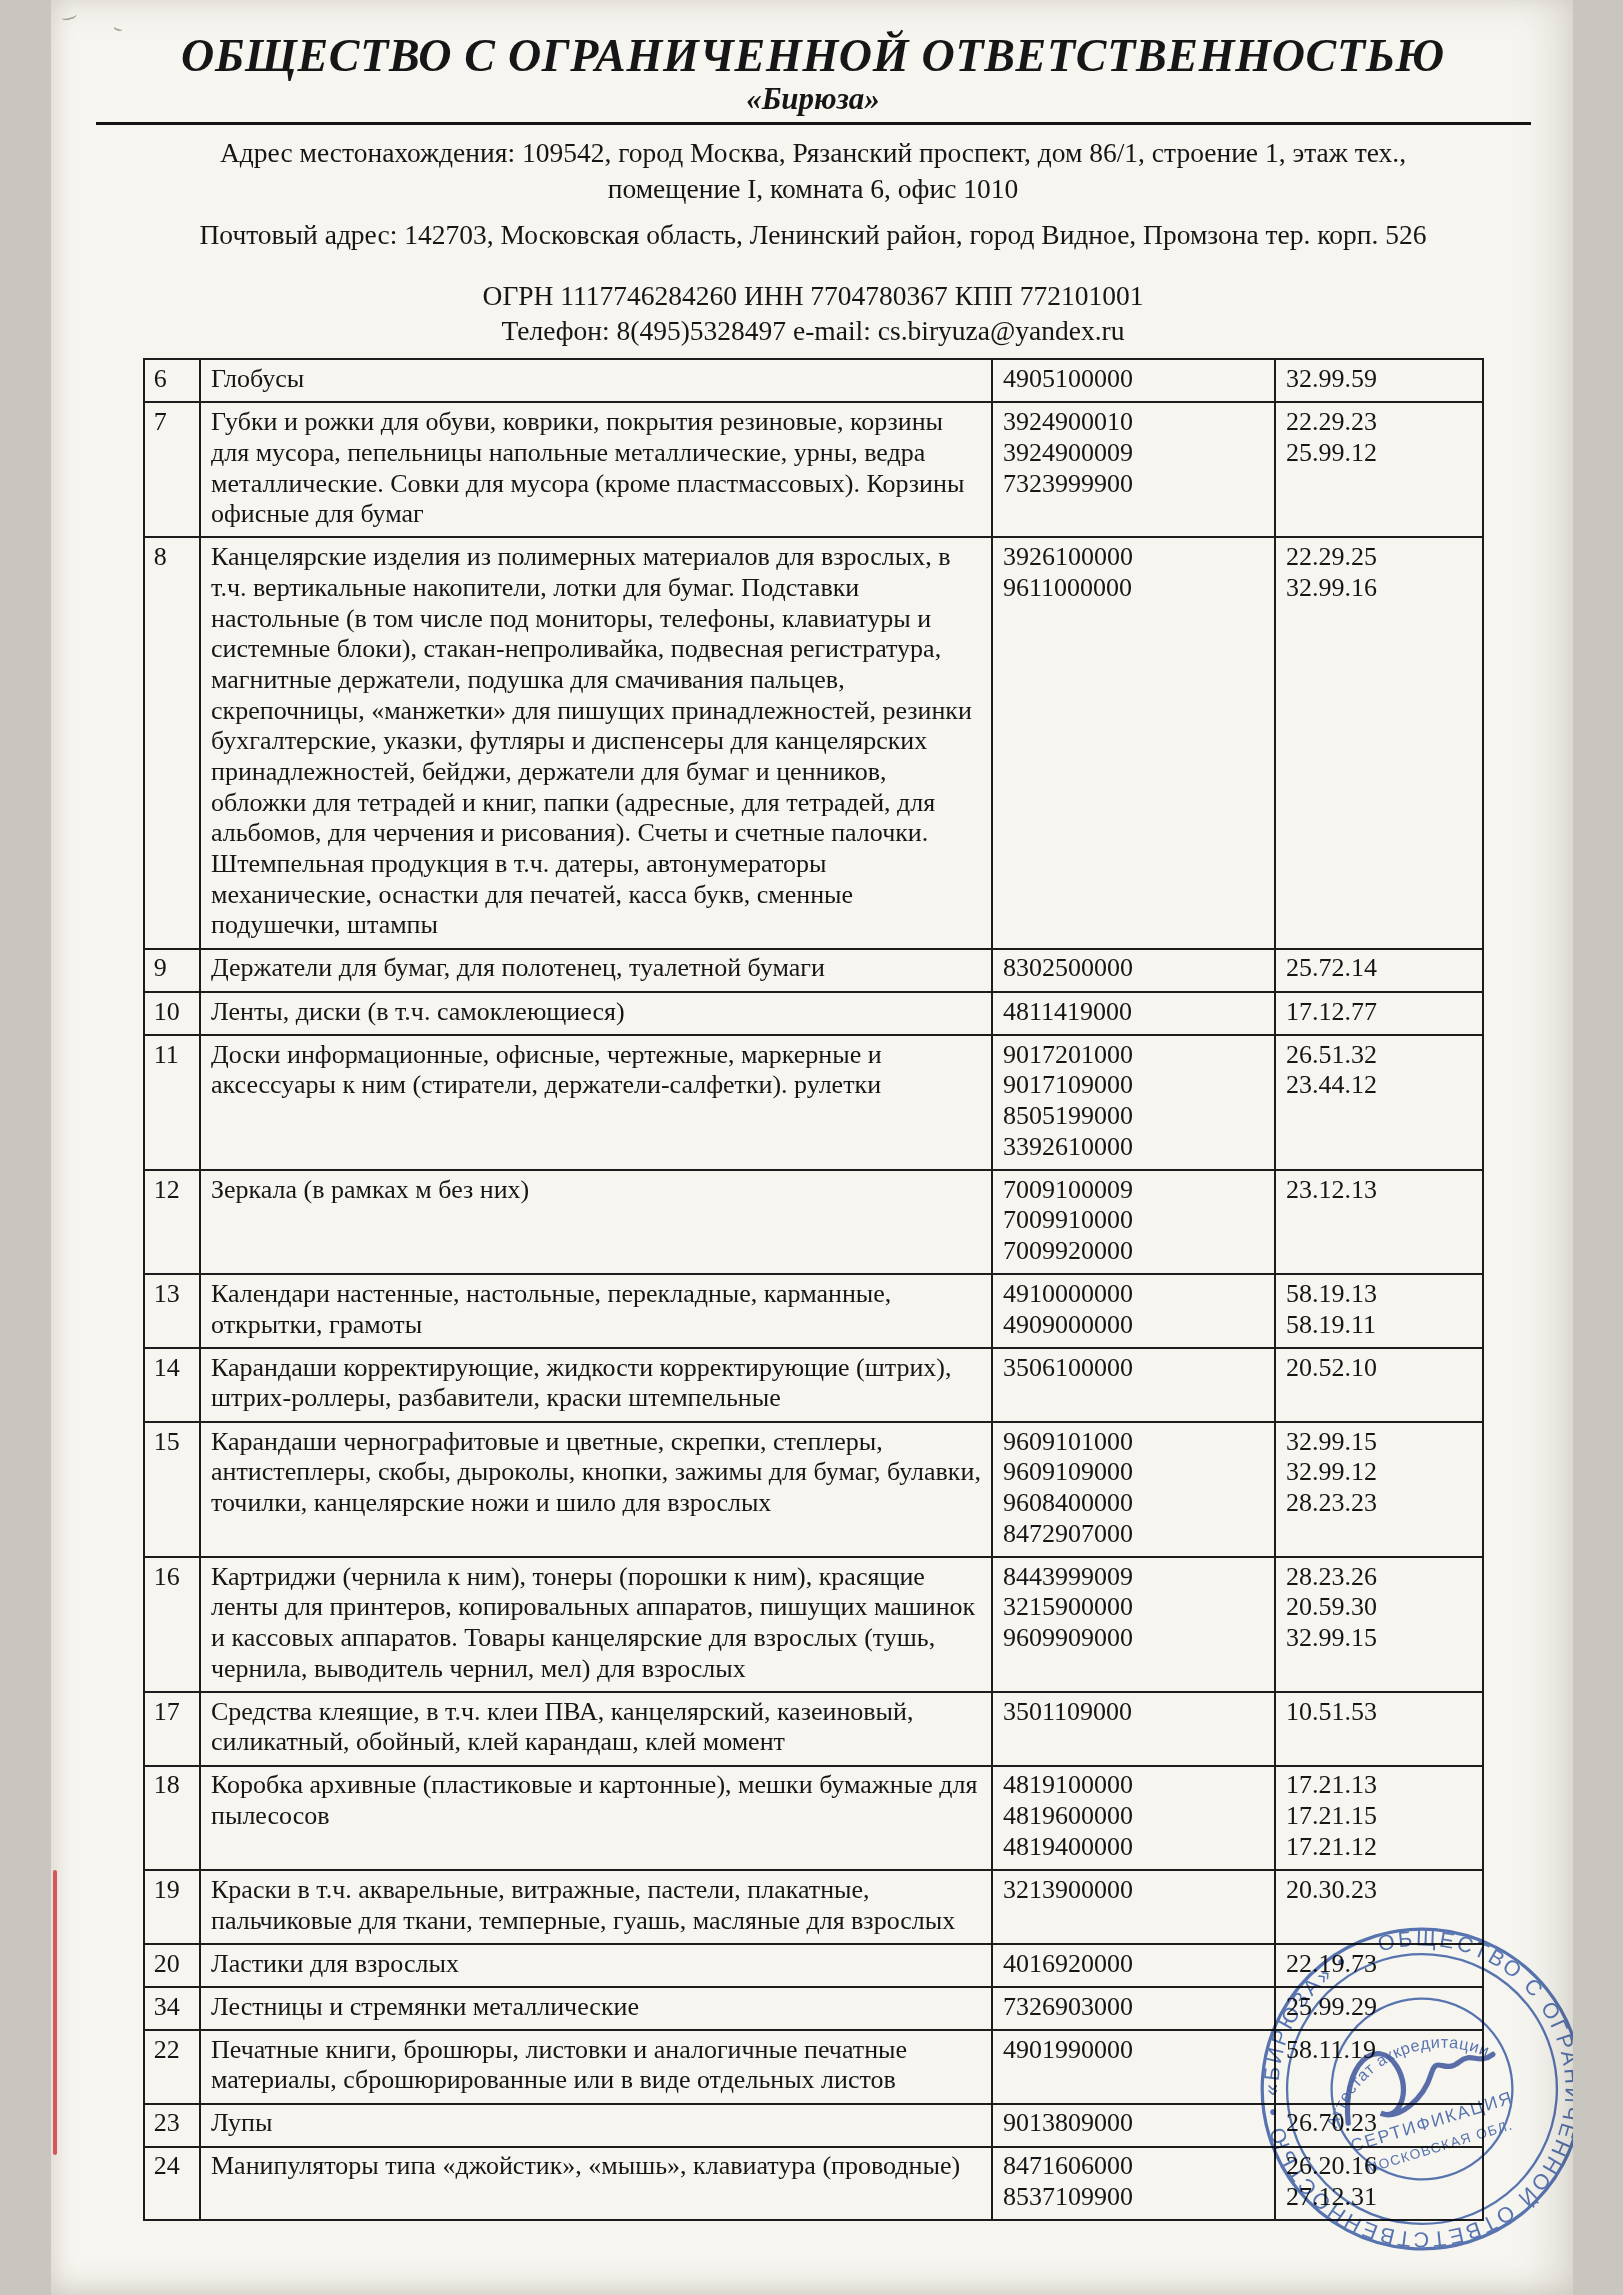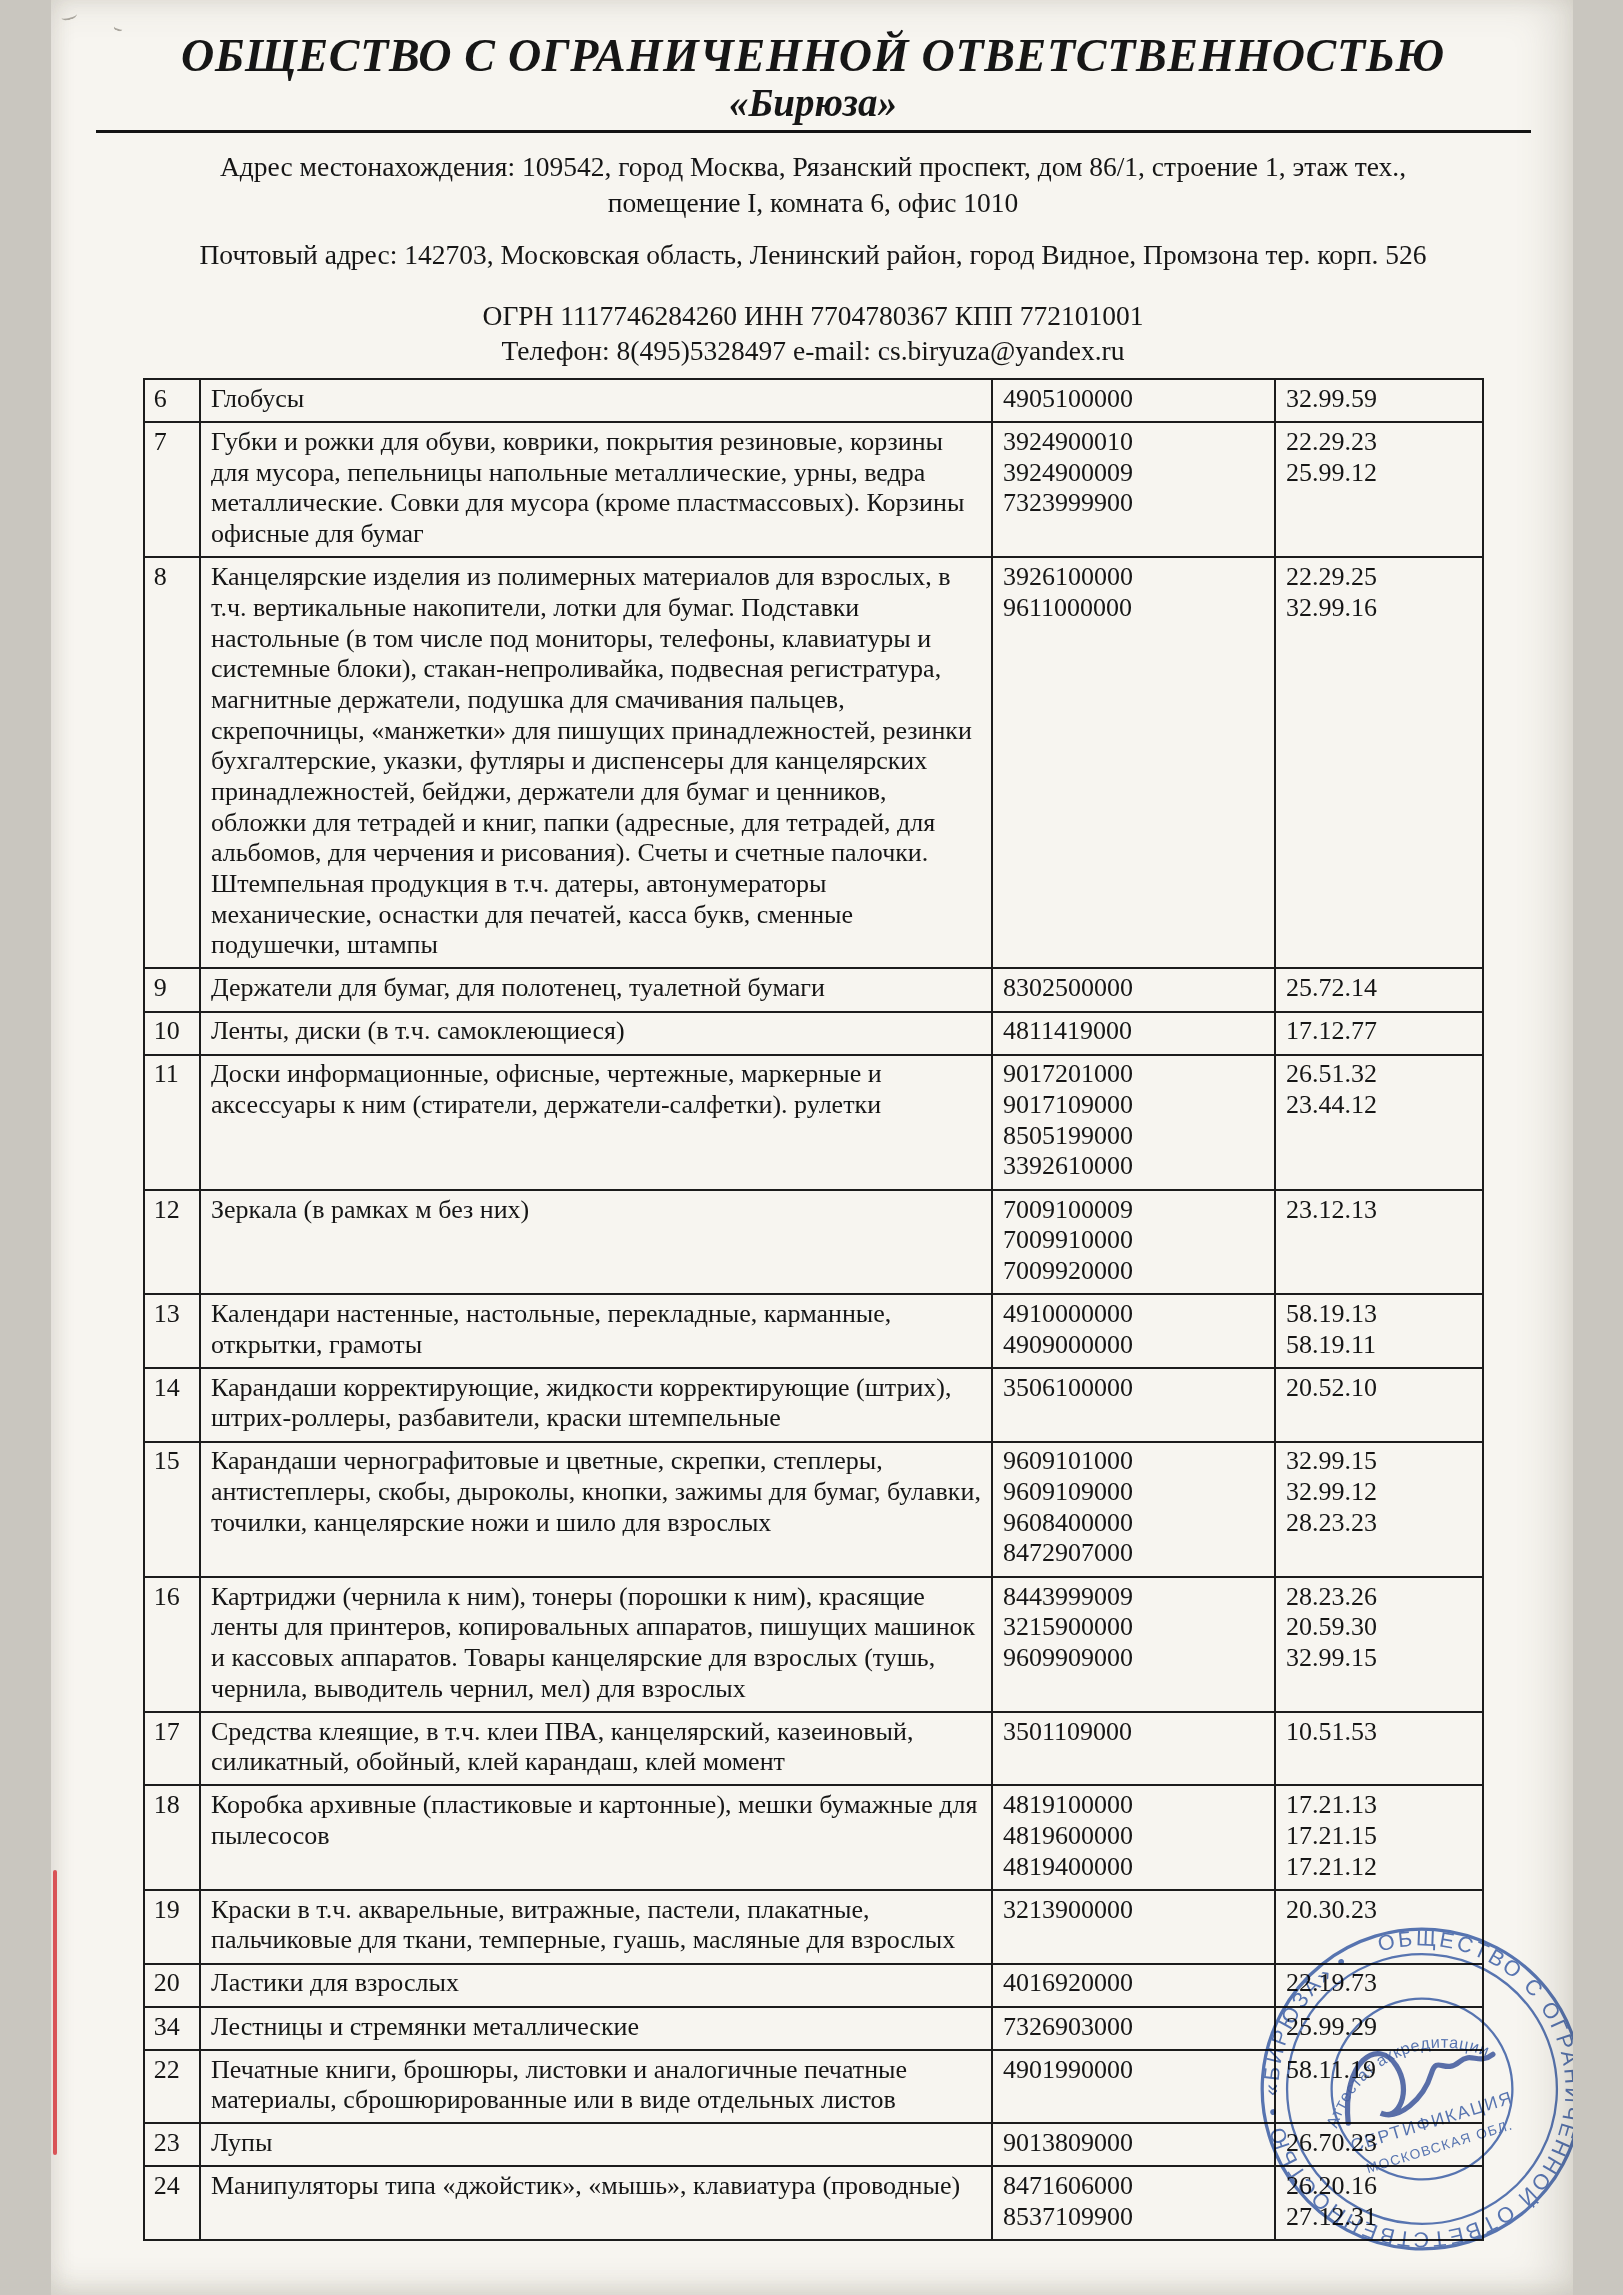--- a/index.html
+++ b/index.html
@@ -26,35 +26,35 @@
     font-weight: bold;
     font-style: italic;
     font-size: 46px;
     line-height: 1.12;
     letter-spacing: 0.7px;
   }
   .org-name {
     text-align: center;
     font-weight: bold;
     font-style: italic;
-    font-size: 39px;
+    font-size: 31px;
     line-height: 1.05;
     margin-top: 1.3px;
   }
   .rule {
     border-top: 3.3px solid #141414;
     margin: 6.5px -47px 10.5px -47px;
     height: 0;
   }
   .addr {
     text-align: center;
     font-size: 27.5px;
     line-height: 1.3;
   }
-  .addr-location { max-width: 1302px; margin: 16px auto; }
+  .addr-location { max-width: 1302px; margin: 10px auto; }
   .spacer { height: 25px; }
 
   table.goods {
     border-collapse: collapse;
     width: 100%;
     margin-top: 9.2px;
     font-size: 26px;
     table-layout: fixed;
   }
   .goods td {

